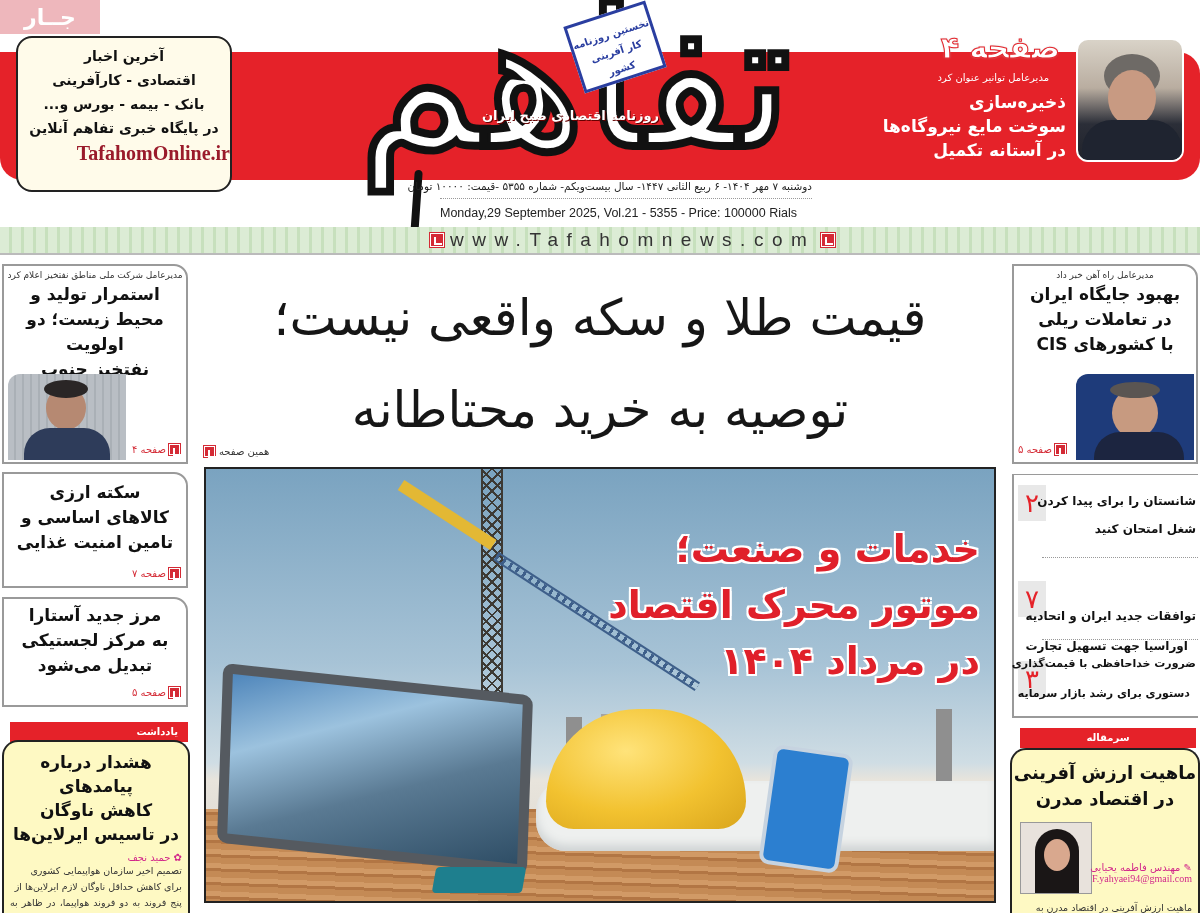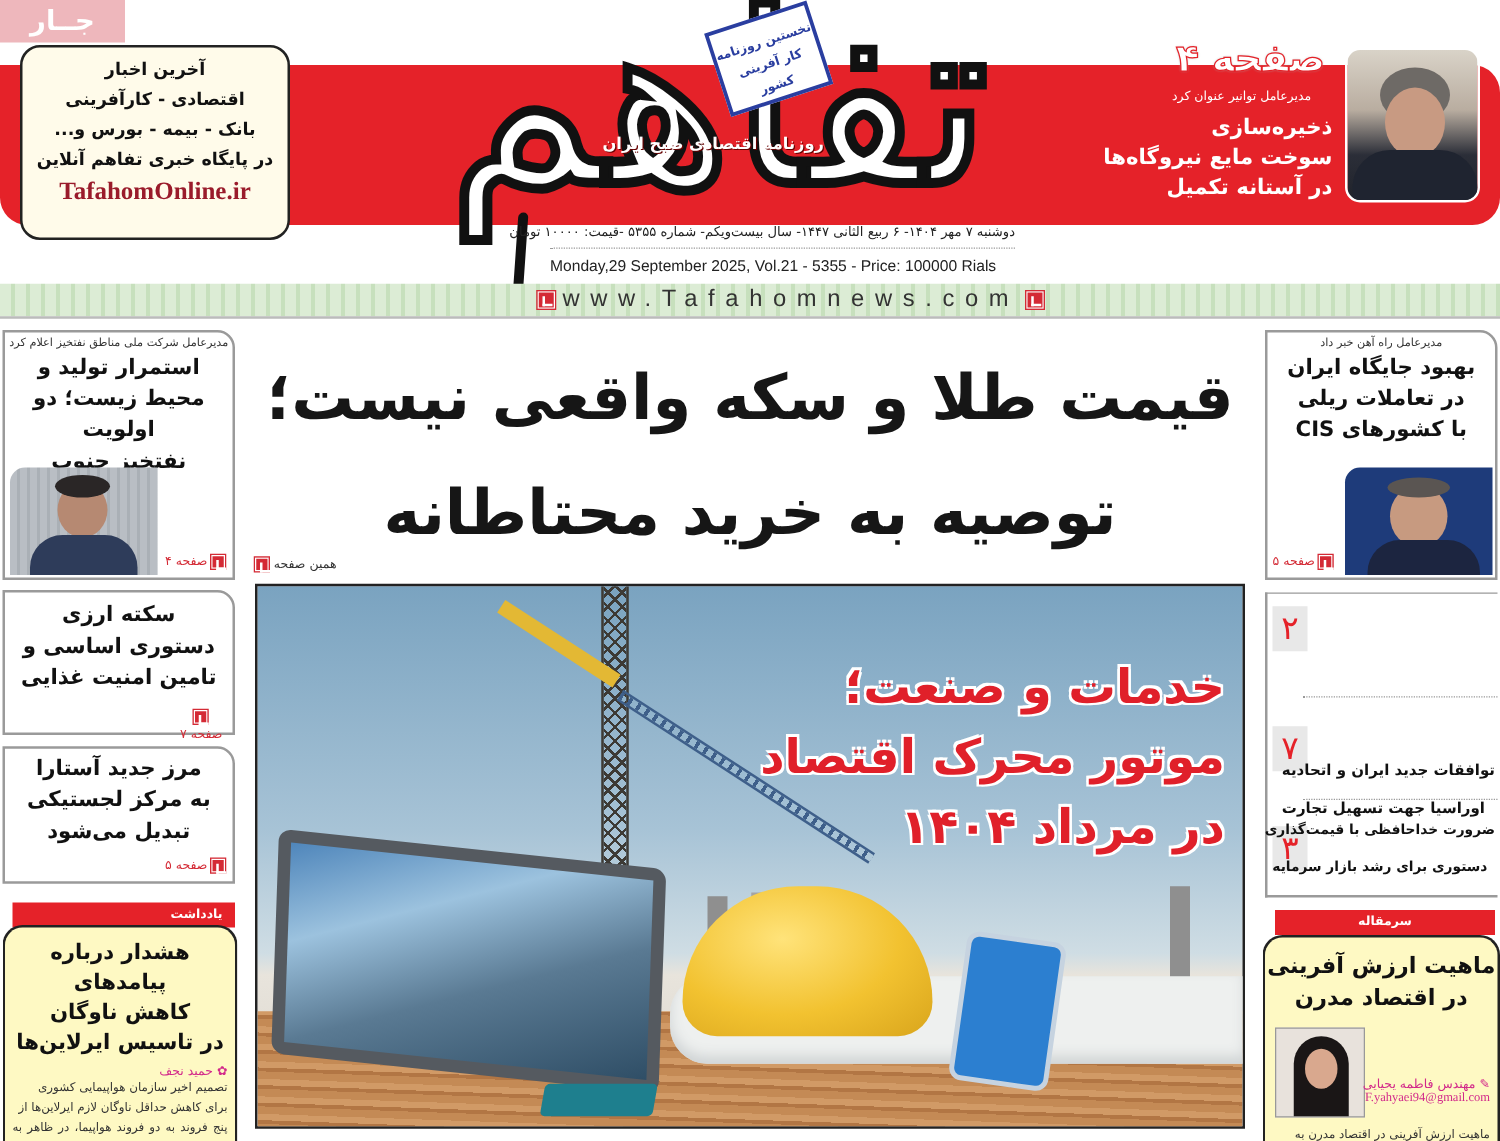--- a/index.html
+++ b/index.html
@@ -5,21 +5,21 @@
   * { box-sizing: border-box; margin: 0; padding: 0; }
   html, body { width: 1200px; height: 913px; overflow: hidden; background: #ffffff; }
   body { position: relative; font-family: "DejaVu Sans", sans-serif; direction: rtl; color: #111; }
 
   
   .red-band { position: absolute; left: 0; top: 52px; width: 1200px; height: 128px; background: #e52229; border-radius: 0 22px 22px 22px; }
   .jar-tag { position: absolute; left: 0; top: 0; width: 100px; height: 34px; background: #eeb7bc; color: #fff; font-weight: bold; font-size: 22px; display: flex; align-items: center; justify-content: center; direction: rtl; }
 
   .online-box { position: absolute; left: 16px; top: 36px; width: 216px; height: 156px; background: #fffbea; border: 2px solid #222; border-radius: 16px; text-align: center; padding-top: 6px; }
   .online-box .line { font-size: 14px; font-weight: bold; line-height: 24px; color: #111; }
-  .online-box .url { font-family: "Liberation Serif", serif; font-weight: bold; font-size: 20px; color: #9a1b2b; direction: ltr; margin-top: 2px; }
+  .online-box .url { font-family: "Liberation Serif", serif; font-weight: bold; font-size: 20px; color: #9a1b2b; direction: ltr; margin-top: 2px; text-align: right; }
 
   .logo { position: absolute; left: 412px; top: 0; width: 380px; height: 250px; }
   .logo-text { position: absolute; left: 0; top: -30px; width: 380px; font-family: "DejaVu Serif", serif; font-weight: bold; font-size: 190px; line-height: 220px; color: #ffffff; text-align: center; letter-spacing: -10px;
     text-shadow: 0 0 0 #111; -webkit-text-stroke: 2px #111; }
   .logo-stroke { position: absolute; left: 412px; top: 170px; width: 8px; height: 80px; background: #111; border-radius: 4px; transform: skewX(-4deg); }
   .subtitle { position: absolute; left: 482px; top: 108px; font-size: 13px; font-weight: bold; color: #fff; text-shadow: 1px 1px 0 #600; }
   .stamp { position: absolute; left: 572px; top: 12px; width: 86px; height: 70px; border: 3px solid #2a3ea0; background: #fff; transform: rotate(-18deg); color: #2a3ea0; font-size: 10px; font-weight: bold; text-align: center; line-height: 18px; padding-top: 10px; }
 
   .p4-teaser { position: absolute; right: 8px; top: 30px; width: 290px; height: 145px; }
   .p4-label { position: absolute; right: 132px; top: 0; font-size: 30px; font-weight: bold; color: #fff; -webkit-text-stroke: 1px #e52229; text-shadow: 0 0 2px #aaa; }
@@ -46,21 +46,21 @@
   .pageref .redmark { width: 11px; height: 11px; }
   .photo-box { position: absolute; border-radius: 12px 0 0 0; overflow: hidden; }
 
   .note-header { position: absolute; height: 20px; background: #e52229; color: #fff; font-size: 10px; font-weight: bold; text-align: right; padding-right: 10px; line-height: 20px; }
   .note-box { position: absolute; border: 2px solid #222; border-bottom: none; border-radius: 16px 16px 0 0; background: #fef9c3; text-align: center; }
   .note-box .title { font-size: 17px; font-weight: bold; line-height: 24px; }
   .author { font-size: 10px; color: #d2288a; }
   .body-text { font-size: 9.5px; line-height: 16px; color: #333; text-align: justify; }
 
   
-  .headline { position: absolute; left: 205px; top: 272px; width: 790px; text-align: center; font-family: "DejaVu Sans", sans-serif; font-weight: bold; color: #161616; font-size: 50px; line-height: 92px; }
+  .headline { position: absolute; left: 205px; top: 272px; width: 790px; text-align: center; font-family: "DejaVu Sans", sans-serif; font-weight: normal; color: #161616; font-size: 50px; line-height: 92px; }
   .same-page { position: absolute; left: 204px; top: 446px; font-size: 10px; color: #333; display: flex; align-items: center; gap: 4px; direction: ltr; }
 
   .hero { position: absolute; left: 204px; top: 467px; width: 792px; height: 436px; border: 2px solid #222; overflow: hidden; background: linear-gradient(180deg, #7aa3c0 0%, #a7c3d6 45%, #cfdde4 68%, #e8e4dc 72%, #d9d4cc 100%); }
   .hero-text { position: absolute; right: 14px; top: 52px; width: 400px; text-align: right; font-size: 38px; font-weight: bold; line-height: 56px; color: #e0202a; text-shadow: 2px 2px 0 #fff, -2px -2px 0 #fff, 2px -2px 0 #fff, -2px 2px 0 #fff; }
   .crane-tower { position: absolute; left: 275px; top: 0; width: 22px; height: 320px; background: repeating-linear-gradient(45deg, #3d3a35 0 2px, transparent 2px 8px), repeating-linear-gradient(-45deg, #3d3a35 0 2px, transparent 2px 8px); border-left: 2px solid #3d3a35; border-right: 2px solid #3d3a35; }
   .crane-jib-yellow { position: absolute; left: 195px; top: 10px; width: 110px; height: 12px; background: #e3b834; transform: rotate(33deg); transform-origin: left center; }
   .crane-jib-blue { position: absolute; left: 290px; top: 82px; width: 240px; height: 10px; background: repeating-linear-gradient(90deg, #3e5f8a 0 3px, transparent 3px 8px); border-top: 2px solid #3e5f8a; border-bottom: 2px solid #3e5f8a; transform: rotate(33deg); transform-origin: left center; }
   .tablet { position: absolute; left: 14px; top: 210px; width: 310px; height: 180px; background: #555a60; border-radius: 10px; transform: skewY(4deg) rotate(2deg); padding: 10px; }
   .tablet .screen { width: 100%; height: 100%; background: linear-gradient(160deg, #4f86bb 0%, #9cc2de 30%, #5a7a93 60%, #2f4e66 100%); }
   .table-wood { position: absolute; left: 0; top: 340px; width: 100%; height: 96px; background: repeating-linear-gradient(2deg, #c48a55 0 6px, #b27644 6px 9px, #d19a66 9px 14px); }
@@ -135,24 +135,24 @@
   </div>
   <div class="pageref" style="left:128px;top:178px;">
     <span class="redmark"></span>
     <span>صفحه ۴</span>
   </div>
 </div>
 
 <div class="box" style="left:2px;top:472px;width:186px;height:116px;">
   <div class="title" style="padding-top:6px;">
     <div>سکته ارزی</div>
-    <div>دستوری اساسی و</div>
+    <div>کالاهای اساسی و</div>
     <div>تامین امنیت غذایی</div>
   </div>
-  <div class="pageref" style="left:140px;top:94px;flex-direction:column;">
+  <div class="pageref" style="left:128px;top:94px;">
     <span class="redmark"></span>
     <span>صفحه ۷</span>
   </div>
 </div>
 
 <div class="box" style="left:2px;top:597px;width:186px;height:110px;">
   <div class="title" style="padding-top:4px;">
     <div>مرز جدید آستارا</div>
     <div>به مرکز لجستیکی</div>
     <div>تبدیل می‌شود</div>
@@ -227,20 +227,24 @@
   </div>
   <div class="pageref" style="left:4px;top:178px;">
     <span class="redmark"></span>
     <span>صفحه ۵</span>
   </div>
 </div>
 
 <div style="position:absolute;left:1012px;top:474px;width:186px;height:244px;border:2px solid #9a9a9a;border-right:none;border-top:1px solid #9a9a9a;">
   <div style="position:absolute;right:0;top:6px;width:184px;height:68px;">
     <div style="position:absolute;left:4px;top:4px;width:28px;height:36px;background:#e8e8e8;color:#e52229;font-size:26px;text-align:center;line-height:36px;">۲</div>
+    <div style="position:absolute;right:2px;top:6px;font-size:12px;font-weight:bold;line-height:28px;text-align:right;white-space:nowrap;">
+      <div>شانستان را برای پیدا کردن</div>
+      <div>شغل امتحان کنید</div>
+    </div>
   </div>
   <div style="position:absolute;left:28px;right:0;top:82px;border-top:1px dotted #999;"></div>
   <div style="position:absolute;right:0;top:90px;width:184px;height:68px;">
     <div style="position:absolute;left:4px;top:16px;width:28px;height:36px;background:#e8e8e8;color:#e52229;font-size:26px;text-align:center;line-height:36px;">۷</div>
     <div style="position:absolute;right:2px;top:4px;font-size:12px;font-weight:bold;line-height:30px;text-align:left;white-space:nowrap;margin-top:32px;">
       <div>توافقات جدید ایران و اتحادیه</div>
       <div>اوراسیا جهت تسهیل تجارت</div>
     </div>
   </div>
   <div style="position:absolute;left:28px;right:0;top:164px;border-top:1px dotted #999;"></div>

